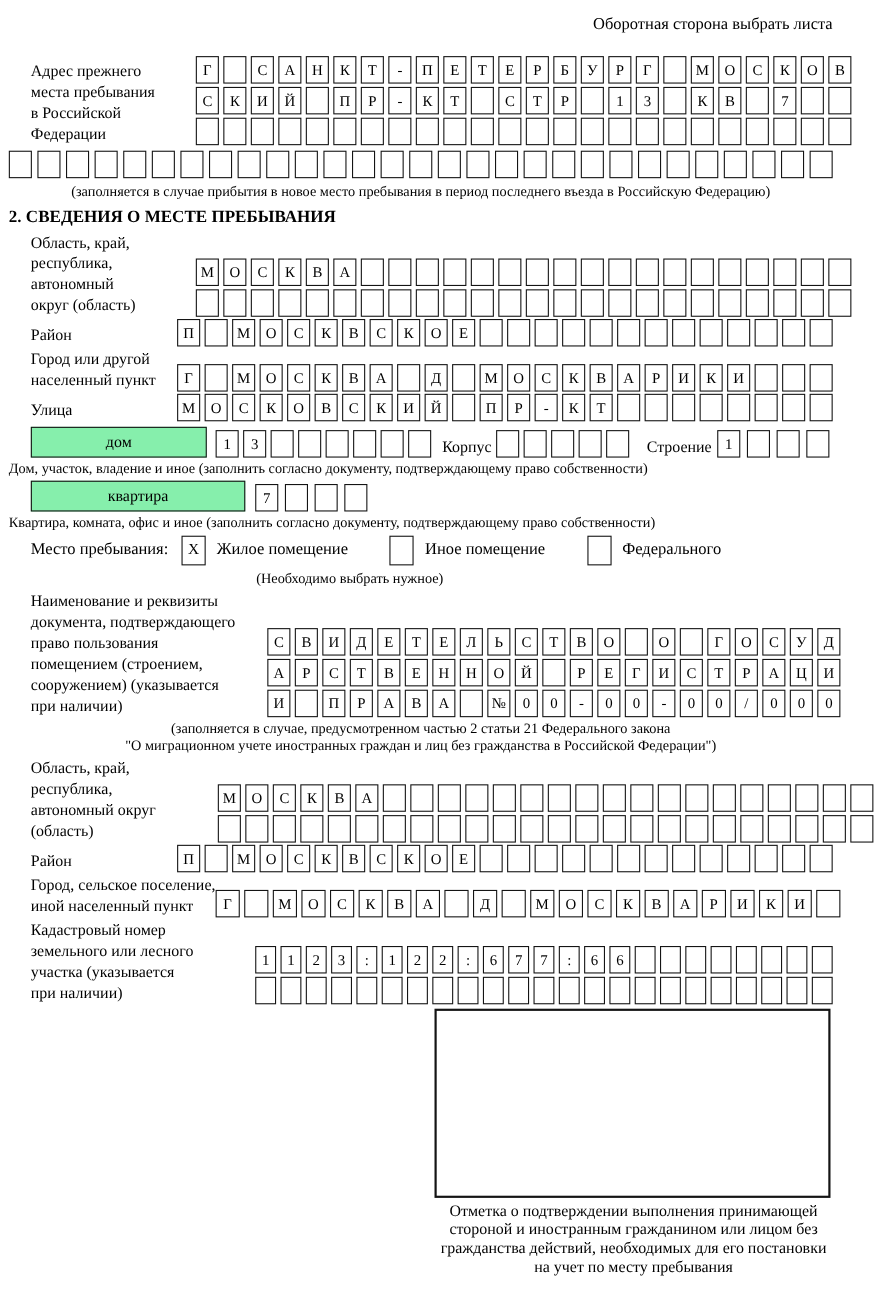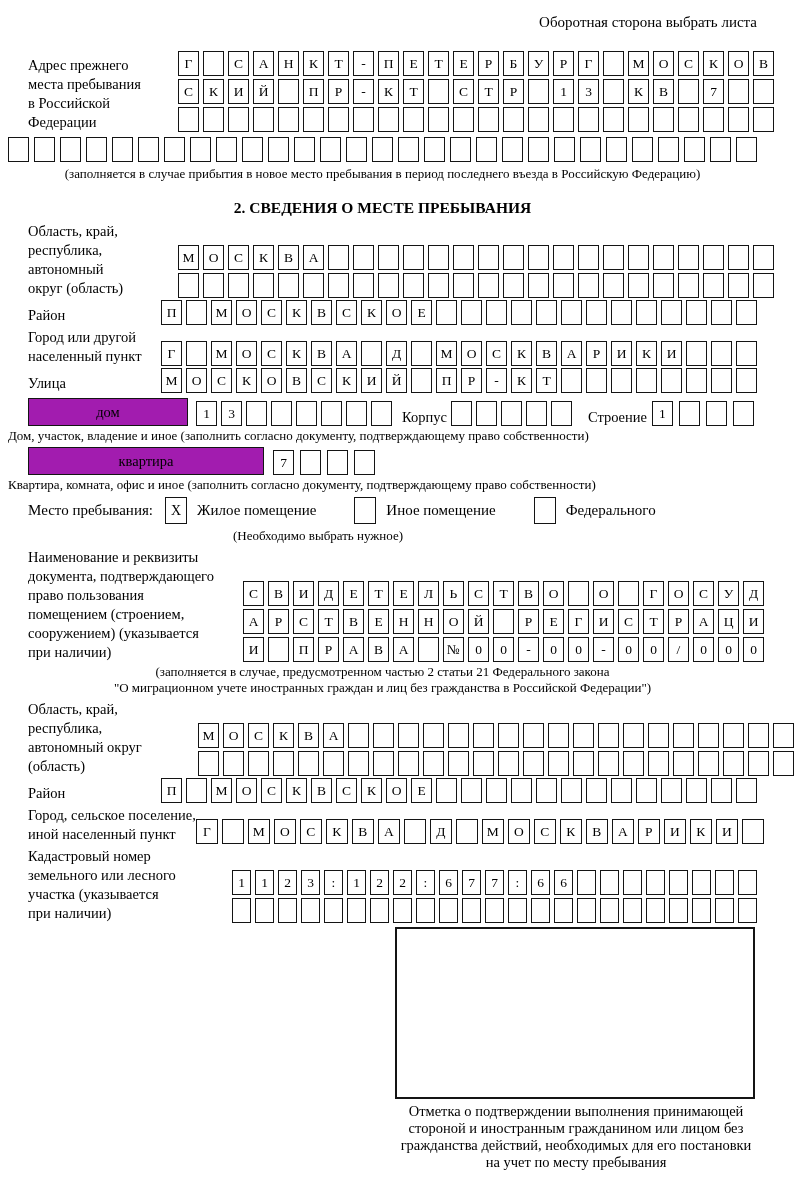--- a/index.html
+++ b/index.html
@@ -17,30 +17,30 @@
   .boxrow{display:flex;gap:4px;}
   .cell{flex:none;box-sizing:border-box;width:21px;height:25px;border:1.6px solid #141414;
         display:flex;align-items:center;justify-content:center;
         font-size:13.5px;line-height:1;background:#fff;}
   .cad .cell{width:19px;}
   .wcell .cell{width:22px;}
   .full{margin-top:5px;width:100%;justify-content:space-between;gap:0;}
 
   .note{font-size:13px;line-height:16px;margin-top:4px;}
   .center{text-align:center;}
-  .sec-title{margin-top:16px;text-align:center;font-weight:bold;font-size:15.5px;line-height:19px;}
+  .sec-title{margin-top:6px;font-weight:bold;font-size:15.5px;line-height:19px;}
   .sub-title{margin-top:5px;text-align:center;font-weight:bold;font-size:15px;line-height:19px;}
   .pre{white-space:pre-line;}
 
   .m2{margin-top:2px;} .m3{margin-top:3px;} .m4{margin-top:4px;} .m5{margin-top:5px;}
 
   .widebox{flex:none;box-sizing:border-box;border:1.6px solid #141414;height:28px;
-           display:flex;align-items:center;justify-content:center;font-size:14.5px;background:#a21caf;}
+           display:flex;align-items:center;justify-content:center;font-size:14.5px;background:#86efac;}
   .housebox{width:160px;}
-  .aptbox{width:236px;}
+  .aptbox{width:195px;}
   .inline-lbl{flex:none;font-size:14.5px;}
   .gap6{gap:6px;}
 
   .chk{flex:none;box-sizing:border-box;width:22px;height:27px;border:1.6px solid #141414;
        display:flex;align-items:center;justify-content:center;font-size:14px;background:#fff;}
   .stayrow{display:flex;align-items:center;padding-left:20px;}
   .stay-lbl{font-size:15px;margin-right:12px;}
   .opt{display:flex;align-items:center;}
   .optlbl{font-size:15px;margin-left:10px;}
   .opt+.opt{margin-left:38px;}

